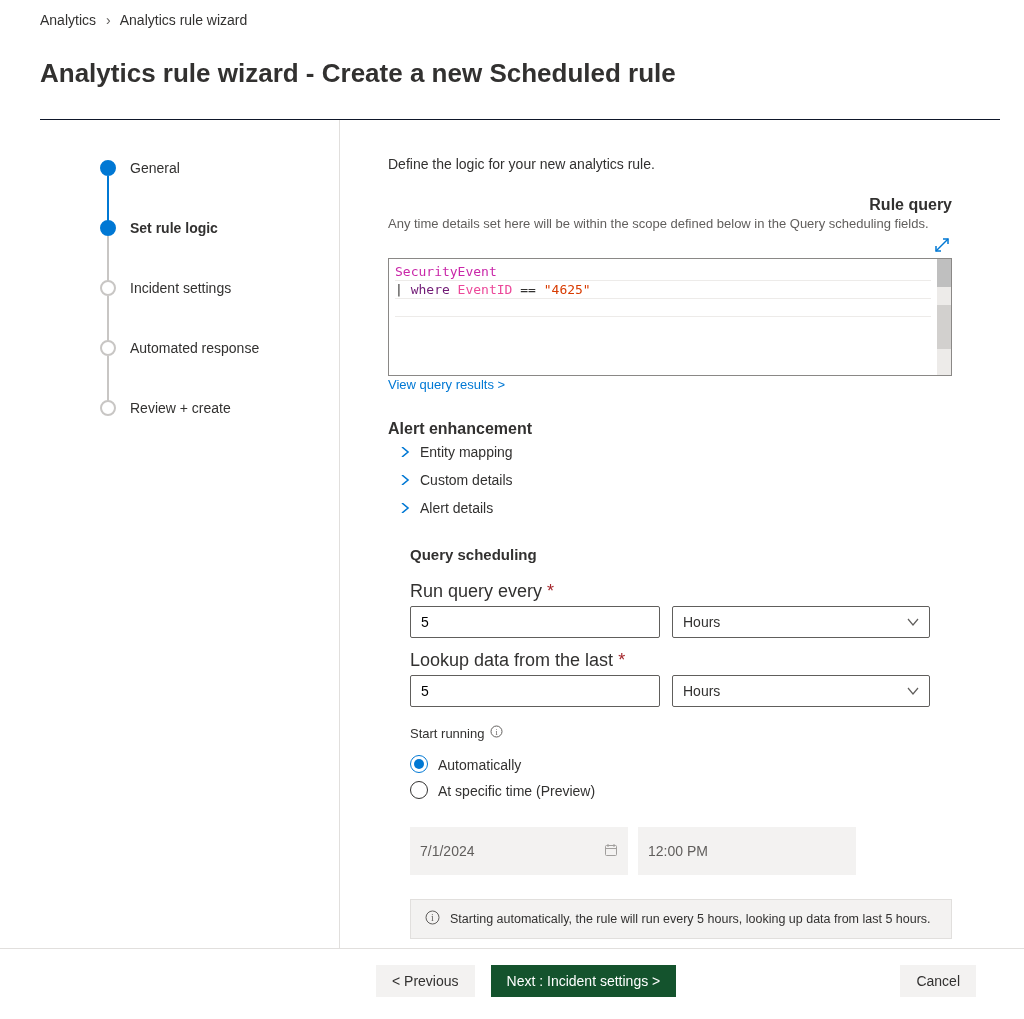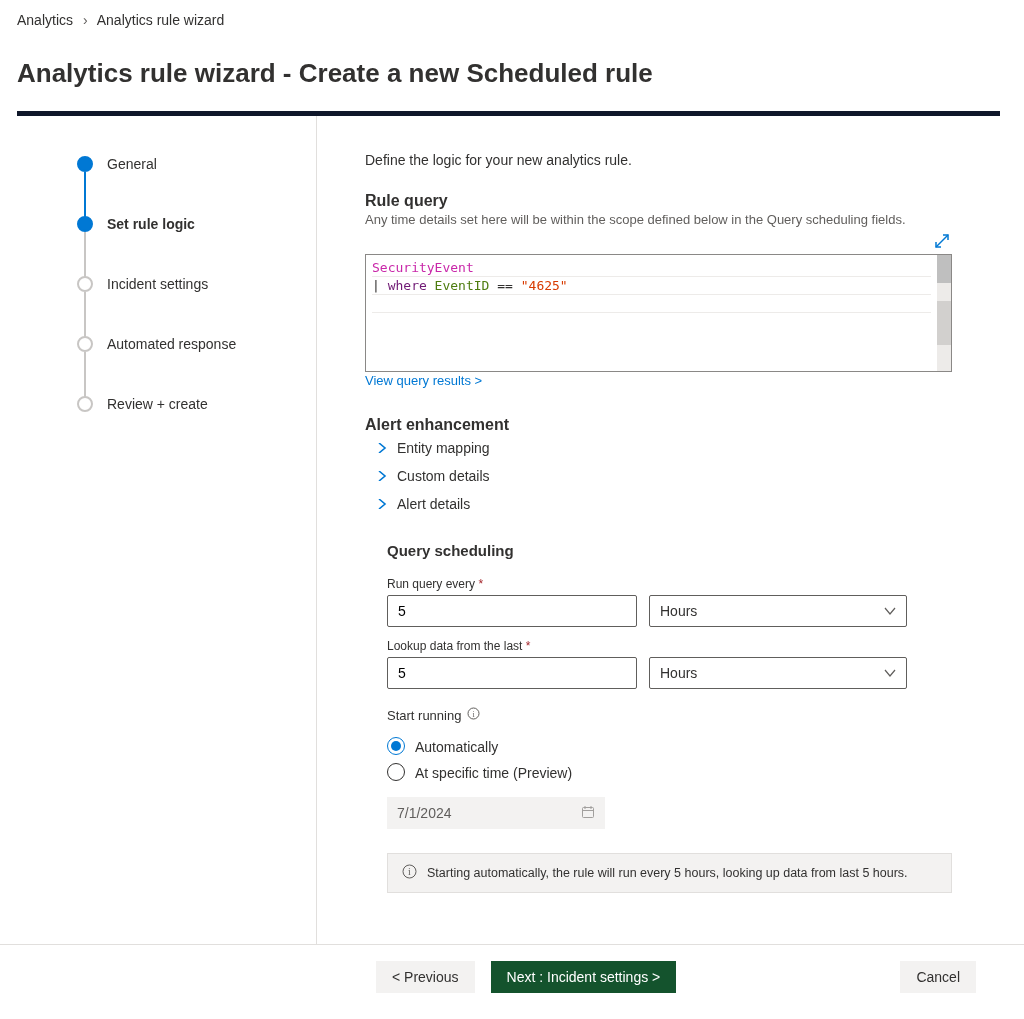--- a/index.html
+++ b/index.html
@@ -4,38 +4,38 @@
 <style>
   * { box-sizing: border-box; }
   body {
     margin: 0;
     font-family: "Segoe UI", -apple-system, sans-serif;
     font-size: 14px;
     color: #323130;
     background: #fff;
   }
   .page {
-    padding: 12px 24px 0 17px;
+    padding: 12px 24px 0 40px;
   }
   .breadcrumb {
     font-size: 14px;
     color: #605e5c;
     padding-bottom: 22px;
   }
   .breadcrumb .bc-item { color: #323130; }
   .breadcrumb .bc-sep { margin: 0 6px; color: #605e5c; }
   h1.page-title {
     font-size: 26px;
     font-weight: 600;
-    margin: 8px 0 22px 0;
+    margin: 8px 0 30px 0;
     color: #323130;
   }
   .wizard {
     display: flex;
-    border-top: 5px solid #0f172a;
+    border-top: 1px solid #0f172a;
   }
   .steps {
     width: 300px;
     border-right: 1px solid #e1dfdd;
     padding: 40px 24px 24px 60px;
     flex-shrink: 0;
   }
   .step {
     display: flex;
     align-items: center;
@@ -87,20 +87,21 @@
     overflow-y: auto;
   }
   .intro {
     color: #323130;
     margin-bottom: 24px;
   }
   .section-h {
     font-size: 16px;
     font-weight: 600;
     margin-bottom: 2px;
+    text-align: right;
   }
   .section-sub {
     font-size: 13px;
     color: #605e5c;
     margin-bottom: 6px;
   }
   .expand-row {
     text-align: right;
     padding-right: 2px;
     margin-bottom: 2px;
@@ -131,21 +132,21 @@
     position: absolute;
     right: 0;
     background: #bfbfbf;
     width: 14px;
   }
   .code-tokens .t-ident { color: #c927a9; }
   .code-tokens .t-pipe  { color: #323130; }
   .code-tokens .t-kw    { color: #701a75; }
   .code-tokens .t-op    { color: #323130; }
   .code-tokens .t-str   { color: #d83b01; }
-  .code-tokens .t-plain { color: #4d7c0f; }
+  .code-tokens .t-plain { color: #ec4899; }
   .code-line-divider {
     border-bottom: 1px solid #edebe9;
     margin-right: 14px;
     height: 18px;
   }
   .link {
     color: #0078d4;
     font-size: 13px;
     cursor: pointer;
     display: inline-block;
@@ -170,21 +171,21 @@
   .sched-section {
     margin-left: 22px;
     margin-top: 24px;
   }
   .sched-title {
     font-weight: 600;
     font-size: 15px;
     margin-bottom: 18px;
   }
   .field-label {
-    font-size: 12px;
+    font-size: 18px;
     margin-bottom: 4px;
     margin-top: 12px;
   }
   .req { color: #a4262c; }
   .field-row {
     display: flex;
     gap: 12px;
     max-width: 520px;
   }
   input.txt, .dropdown {
@@ -235,29 +236,30 @@
     gap: 6px;
     margin-top: 18px;
     font-size: 13px;
   }
   .disabled-row {
     display: flex;
     gap: 10px;
     margin-top: 12px;
   }
   .disabled-input {
-    height: 32px;
+    height: 48px;
     background: #f3f2f1;
     color: #605e5c;
     border: none;
     padding: 0 10px;
     display: flex;
     align-items: center;
     justify-content: space-between;
     font-size: 14px;
+    margin-top: 12px;
   }
   .info-banner {
     margin-top: 24px;
     background: #f3f2f1;
     border: 1px solid #e1dfdd;
     padding: 10px 14px;
     display: flex;
     align-items: center;
     gap: 10px;
     font-size: 12.5px;
@@ -449,20 +451,23 @@
               <span>7/1/2024</span>
               <span>
                 <svg width="14" height="14" viewBox="0 0 14 14" stroke="#a19f9d" fill="none">
                   <rect x="1.5" y="2.5" width="11" height="10" rx="1"></rect>
                   <line x1="1.5" y1="5.5" x2="12.5" y2="5.5"></line>
                   <line x1="4" y1="1" x2="4" y2="4"></line>
                   <line x1="10" y1="1" x2="10" y2="4"></line>
                 </svg>
               </span>
             </div>
+            <div class="disabled-input" style="width:218px;">
+              <span>12:00 PM</span>
+            </div>
           </div>
 
           <div class="info-banner">
             <span>
               <svg width="15" height="15" viewBox="0 0 15 15">
                   <circle cx="7.5" cy="7.5" r="6.5" fill="none" stroke="#605e5c"></circle>
                   <text x="7.5" y="11" text-anchor="middle" font-size="10" fill="#605e5c" font-family="Segoe UI">i</text>
                 </svg>
             </span>
             <span>Starting automatically, the rule will run every 5 hours, looking up data from last 5 hours.</span>

